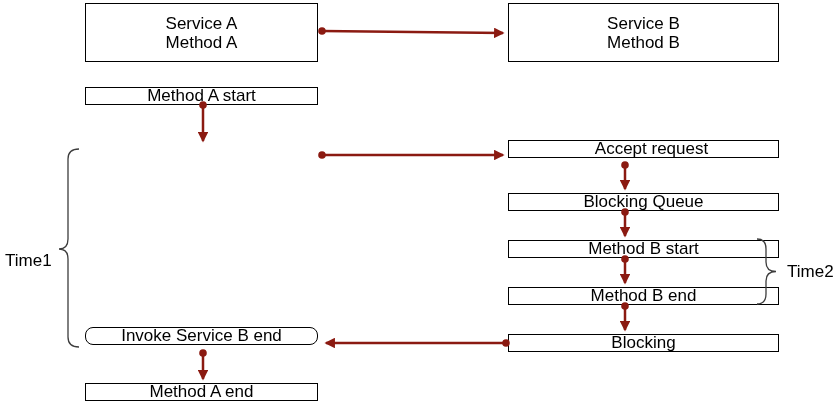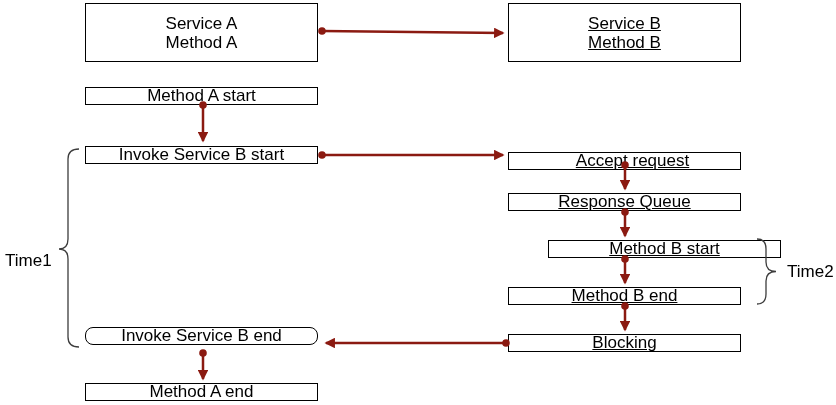--- a/index.html
+++ b/index.html
@@ -21,27 +21,27 @@
     align-items: center;
     justify-content: center;
     text-align: center;
     font-size: 17px;
     line-height: 19px;
     white-space: nowrap;
   }
   .box.tall  { height: 59px; top: 3px; }
   .box.small { height: 18px; line-height: 16px; }
   .col-left  { left: 85px;  width: 233px; }
-  .col-right { left: 508px; width: 233px; text-decoration: underline; }
+  .col-right { left: 508px; width: 271px; }
 
   #method-a-start   { top: 87px;  }
   #invoke-b-start   { top: 146px; }
-  #accept-request   { top: 152px; padding-left: 16px; }
+  #accept-request   { top: 140px; padding-left: 16px; }
   #blocking-queue   { top: 193px; }
-  #method-b-start   { top: 240px; margin-left: 40px; }
+  #method-b-start   { top: 240px; }
   #method-b-end     { top: 287px; }
   #response         { top: 334px; }
   #invoke-b-end     { top: 327px; border-radius: 8px; }
   #method-a-end     { top: 383px; align-items: center; }
 
   .time-label {
     position: absolute;
     font-size: 17px;
     line-height: 20px;
     white-space: nowrap;
@@ -74,35 +74,32 @@
   <div class="box tall col-right" id="service-b">
     <div>
       <div>Service B</div>
       <div>Method B</div>
     </div>
   </div>
 
   <div class="box small col-left" id="method-a-start">
     <span>Method A start</span>
   </div>
-  <div class="box small col-left" id="invoke-b-start">
-    <span>Invoke Service B start</span>
-  </div>
   <div class="box small col-left" id="invoke-b-end">
     <span>Invoke Service B end</span>
   </div>
   <div class="box small col-left" id="method-a-end">
     <span>Method A end</span>
   </div>
 
   <div class="box small col-right" id="accept-request">
     <span>Accept request</span>
   </div>
   <div class="box small col-right" id="blocking-queue">
-    <span>Response Queue</span>
+    <span>Blocking Queue</span>
   </div>
   <div class="box small col-right" id="method-b-start">
     <span>Method B start</span>
   </div>
   <div class="box small col-right" id="method-b-end">
     <span>Method B end</span>
   </div>
   <div class="box small col-right" id="response">
     <span>Blocking</span>
   </div>

